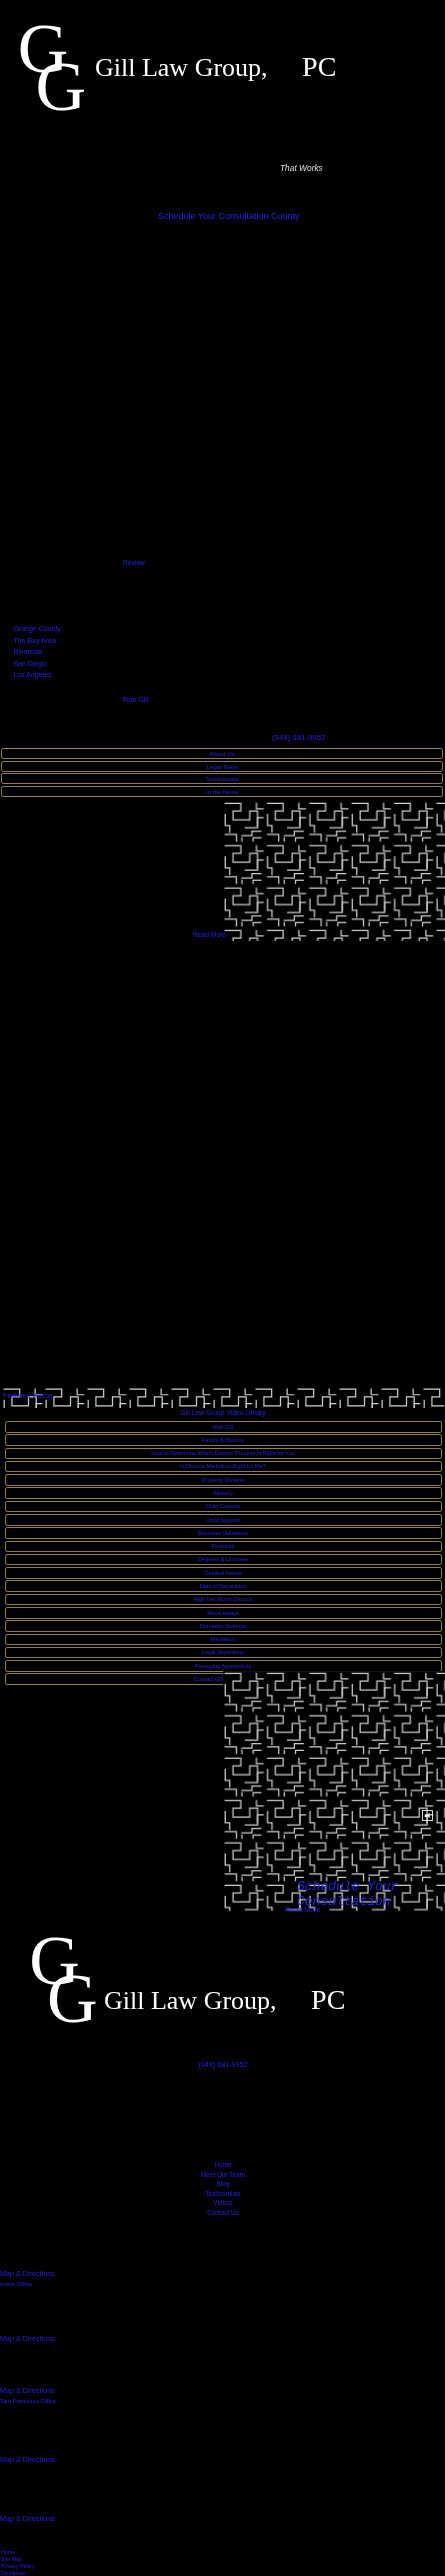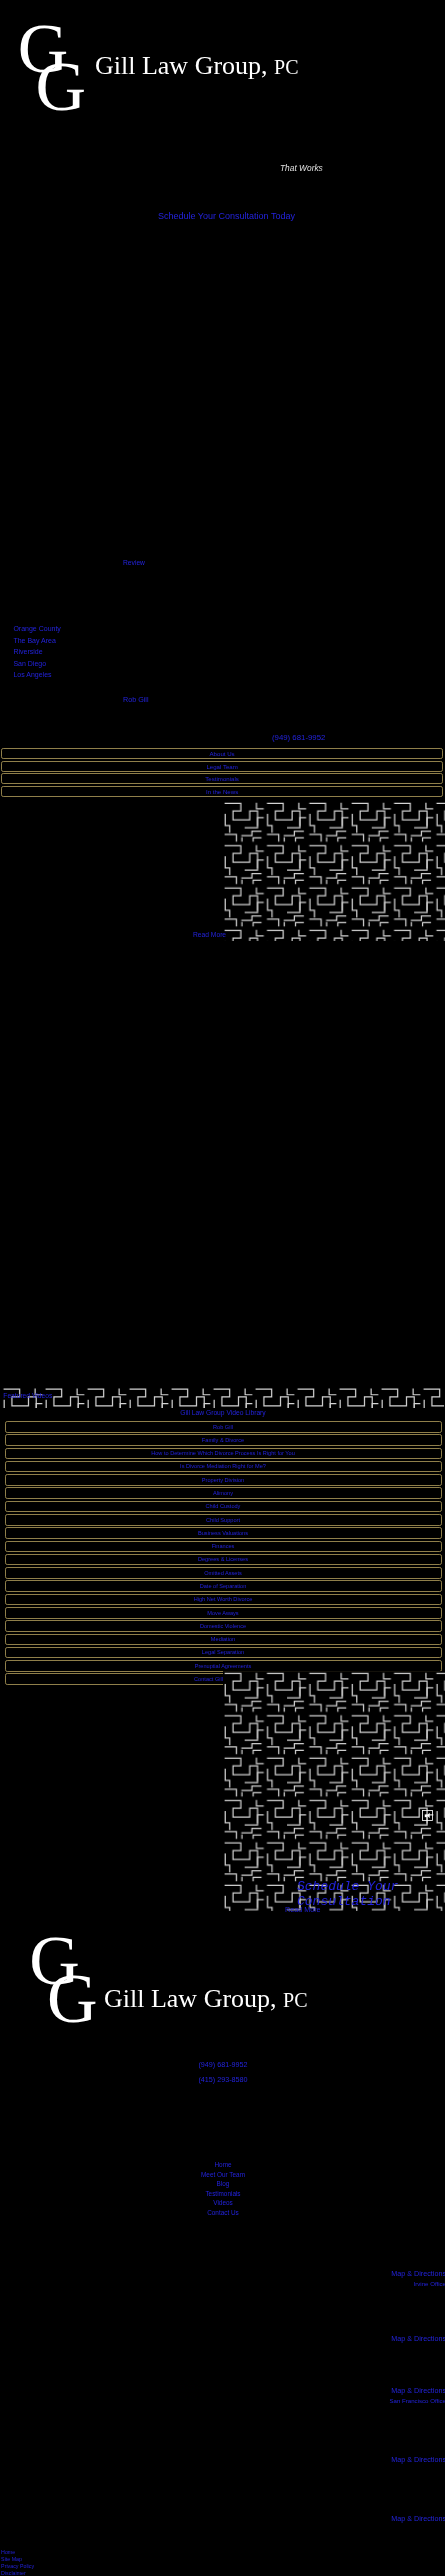--- a/index.html
+++ b/index.html
@@ -10,21 +10,21 @@
 
   
   #logo-top{left:15.6px;top:20px;}
   .monogram{position:absolute;width:78px;height:104px;}
   .monogram span{position:absolute;color:var(--fg,#fff);
        font-family:"Liberation Serif",serif;font-size:70px;line-height:1;font-weight:400;}
   .monogram .g1{left:2.2px;top:-5.6px;}
   .monogram .g2{left:20px;top:32px;}
   .brand{color:var(--fg,#fff);font-family:"Liberation Serif",serif;
        font-size:26px;white-space:nowrap;}
-  .brand .suffix{font-size:20px;}
+  .brand .suffix{font-size:28px;margin-left:28px;}
   #brand-top{left:95px;top:51px;}
 
   #tagline{left:280px;top:163px;font-size:8.4px;font-style:italic;color:#e0e0e0;
        font-family:Liberation Sans, sans-serif;}
   #consult{left:158px;top:211px;font-size:9px;}
 
   
   #review{left:123px;top:559px;font-size:6.7px;}
   #locations{left:13.4px;top:623px;font-size:7px;line-height:11.5px;}
   #attorney{left:123px;top:695px;font-size:7.2px;}
@@ -51,21 +51,21 @@
   #mute{left:422px;top:1810px;}
   #cta-script{left:297px;top:1879px;font-size:13px;font-style:italic;
        font-family:Liberation Mono, monospace;}
   #cta-link{left:285px;top:1905px;font-size:7.2px;}
 
   
   #logo-bottom{left:27px;top:1932px;}
   #brand-bottom{left:104px;top:1984px;}
   #phones{left:0;top:2058px;width:446px;text-align:center;font-size:7.2px;line-height:14.5px;}
   #footer-nav{left:0;top:2160px;width:446px;text-align:center;font-size:6.4px;line-height:9.5px;}
-  #offices{left:0;top:2268px;width:446px;text-align:right;}
+  #offices{left:0;top:2268px;width:446px;text-align:left;}
   .office .map-link{font-size:7.2px;}
   .office .office-sub{font-size:6.1px;}
   #offices div.office:nth-of-type(1){height:65px;}
   #offices div.office:nth-of-type(2){height:52px;}
   #offices div.office:nth-of-type(3){height:69px;}
   #offices div.office:nth-of-type(4){height:59px;}
   #offices div.office:nth-of-type(5){height:33px;}
   #legal{left:1.1px;top:2549px;font-size:5.3px;line-height:7px;}
 </style>
 </head>
@@ -92,21 +92,21 @@
 <div id="logo-top" class="monogram">
   <span class="g1">G</span>
   <span class="g2">G</span>
 </div>
 <div id="brand-top" class="abs brand">
   <span>Gill Law Group,</span>
   <span class="suffix">PC</span>
 </div>
 
 <div id="tagline" class="abs">That Works</div>
-<div id="consult" class="abs"><span class="lnk">Schedule Your Consultation Today</span></div>
+<div id="consult" class="abs"><span class="lnk">Schedule Your Consultation County</span></div>
 
 <div id="review" class="abs"><span class="lnk">Review</span></div>
 
 <div id="locations" class="abs">
 
     <div class="lnk">Orange County</div>
 
     <div class="lnk">The Bay Area</div>
 
     <div class="lnk">Riverside</div>
@@ -249,21 +249,20 @@
 </div>
 <div id="brand-bottom" class="abs brand">
   <span>Gill Law Group,</span>
   <span class="suffix">PC</span>
 </div>
 
 <div id="phones" class="abs">
 
     <div><span class="lnk">(949) 681-9952</span></div>
 
-    <div><span class="lnk">(415) 293-8580</span></div>
 
   </div>
 
 <div id="footer-nav" class="abs">
 
     <div><span class="lnk">Home</span></div>
 
     <div><span class="lnk">Meet Our Team</span></div>
 
     <div><span class="lnk">Blog</span></div>

